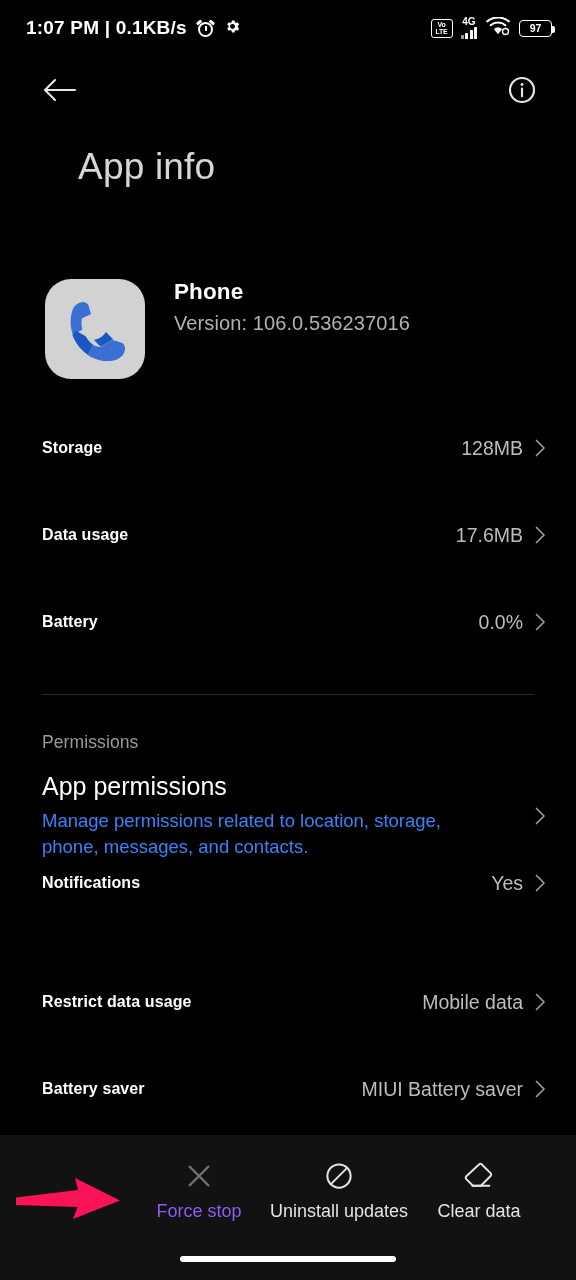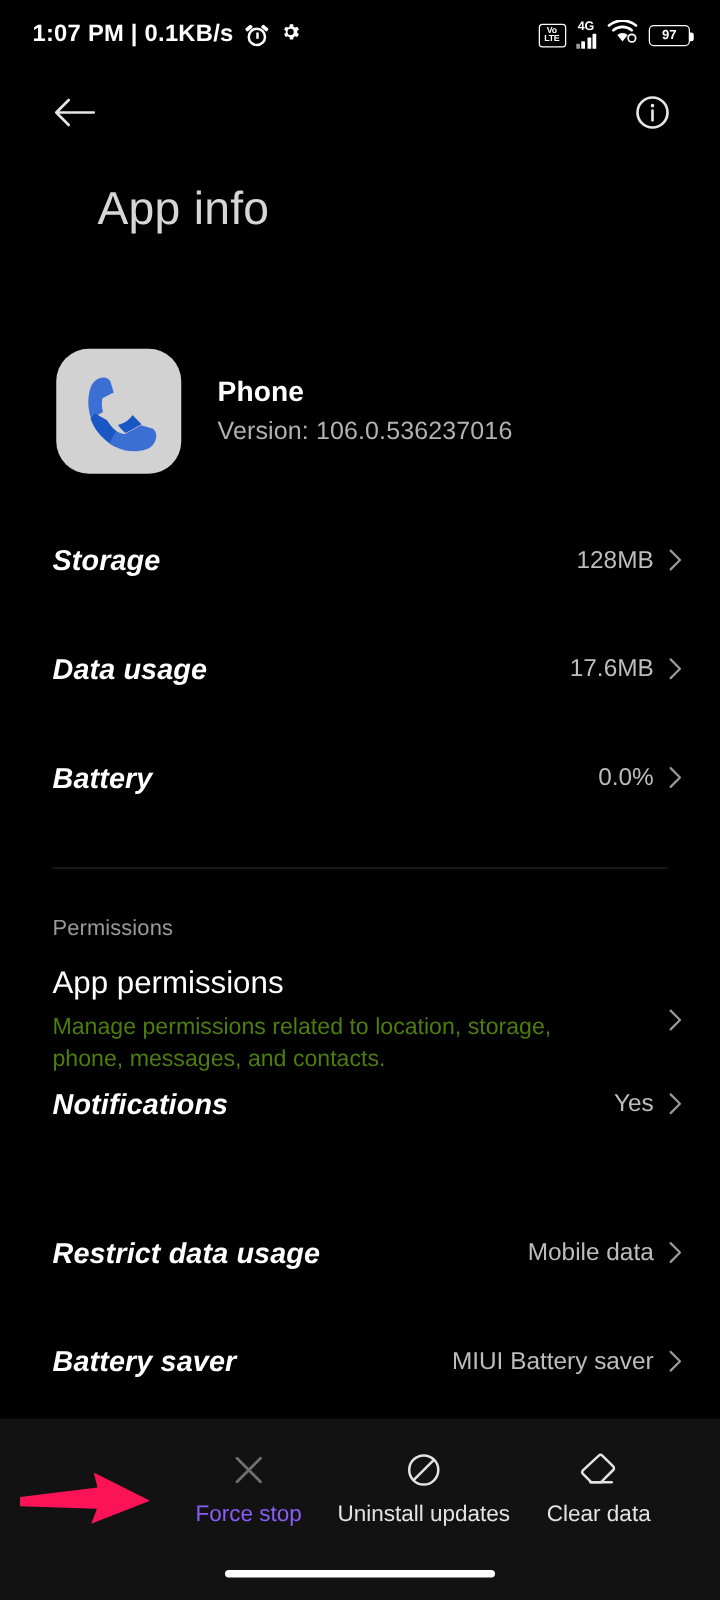--- a/index.html
+++ b/index.html
@@ -55,49 +55,49 @@
   .appbar { position:absolute; top:64px; left:0; width:576px; height:56px; }
   .back-btn { position:absolute; left:38px; top:6px; width:44px; height:44px;
      display:flex; align-items:center; justify-content:center; cursor:pointer; }
   .info-btn { position:absolute; right:32px; top:6px; width:44px; height:44px;
      display:flex; align-items:center; justify-content:center; cursor:pointer; }
 
   .page-title { position:absolute; top:146px; left:38px; color:#d6d6d6;
      font-size:37px; font-weight:400; letter-spacing:.2px;margin-left:40px; }
 
   
-  .app-head { position:absolute; top:279px; left:45px; display:flex; align-items:center; gap:29px; }
+  .app-head { position:absolute; top:279px; left:45px; display:flex; gap:29px; }
   .app-icon { width:100px; height:100px; border-radius:26px; background:#d2d2d2;
      position:relative; flex:none; overflow:hidden; }
   .app-meta { display:flex; flex-direction:column; gap:7px; }
   .app-name { color:#fff; font-size:22.5px; font-weight:700; letter-spacing:.1px; }
   .app-version { color:#b2b2b2; font-size:20px; font-weight:400; letter-spacing:.1px; }
 
   
   .row { position:absolute; left:0; width:576px; height:54px;
      display:flex; align-items:center; justify-content:space-between;
      padding:0 30px 0 42px; cursor:pointer; }
-  .row .label { color:#fff; font-size:23px; font-weight:700; letter-spacing:.1px;font-style:italic; }
+  .row .label { color:#fff; font-size:16px; font-weight:700; letter-spacing:.1px; }
   .row .right { display:flex; align-items:center; gap:12px; }
   .row .value { color:#bdbdbd; font-size:19.5px; font-weight:400; }
 
   .chev { width:11px; height:18px; flex:none; }
   .chev svg { display:block; }
 
   .divider { position:absolute; left:42px; width:492px; height:1px; background:#272727; }
 
   .section-label { position:absolute; left:42px; color:#9a9a9a;
      font-size:17.5px; font-weight:400; letter-spacing:.1px; }
 
   .perm-row { position:absolute; left:0; width:576px;
      display:flex; align-items:center; justify-content:space-between;
      padding:0 30px 0 42px; cursor:pointer; }
   .perm-text { display:flex; flex-direction:column; gap:7px; max-width:452px; }
   .perm-title { color:#fff; font-size:25px; font-weight:400; }
-  .perm-sub { color:#4d7c0f; font-size:18.5px; font-weight:400; line-height:26px; }
+  .perm-sub { color:#3b82f6; font-size:18.5px; font-weight:400; line-height:26px; }
 
   
   .bottombar { position:absolute; left:0; bottom:0; width:576px; height:145px; background:#121212; }
   .actions { position:absolute; top:0; left:0; width:576px; height:110px;
      display:flex; align-items:center; justify-content:flex-end; padding-right:27px; gap:0; }
   .action { width:140px; display:flex; flex-direction:column; align-items:center; gap:8px;
      cursor:pointer; }
   .action .aicon { height:34px; display:flex; align-items:center; justify-content:center; }
   .action .alabel { font-size:18px; font-weight:400; white-space:nowrap; }
   .action.enabled .alabel { color:#e3e3e3; }

